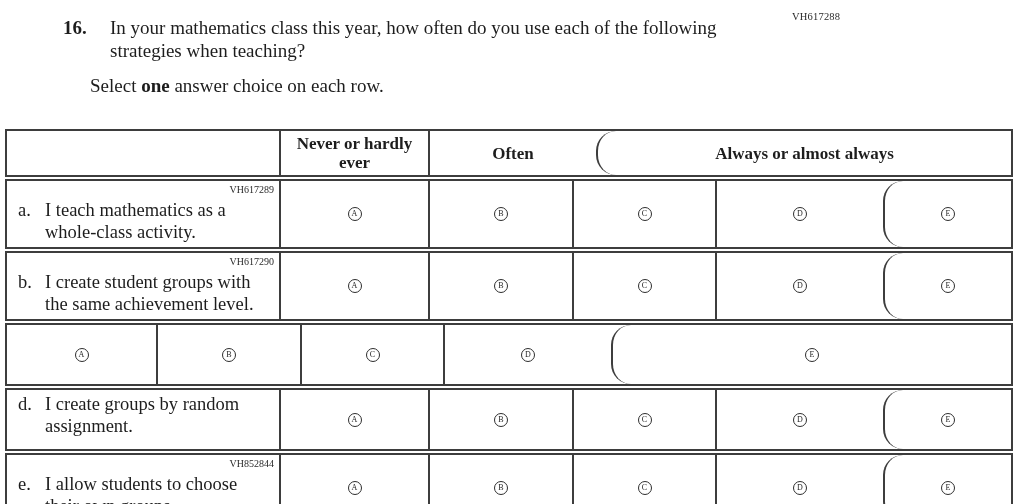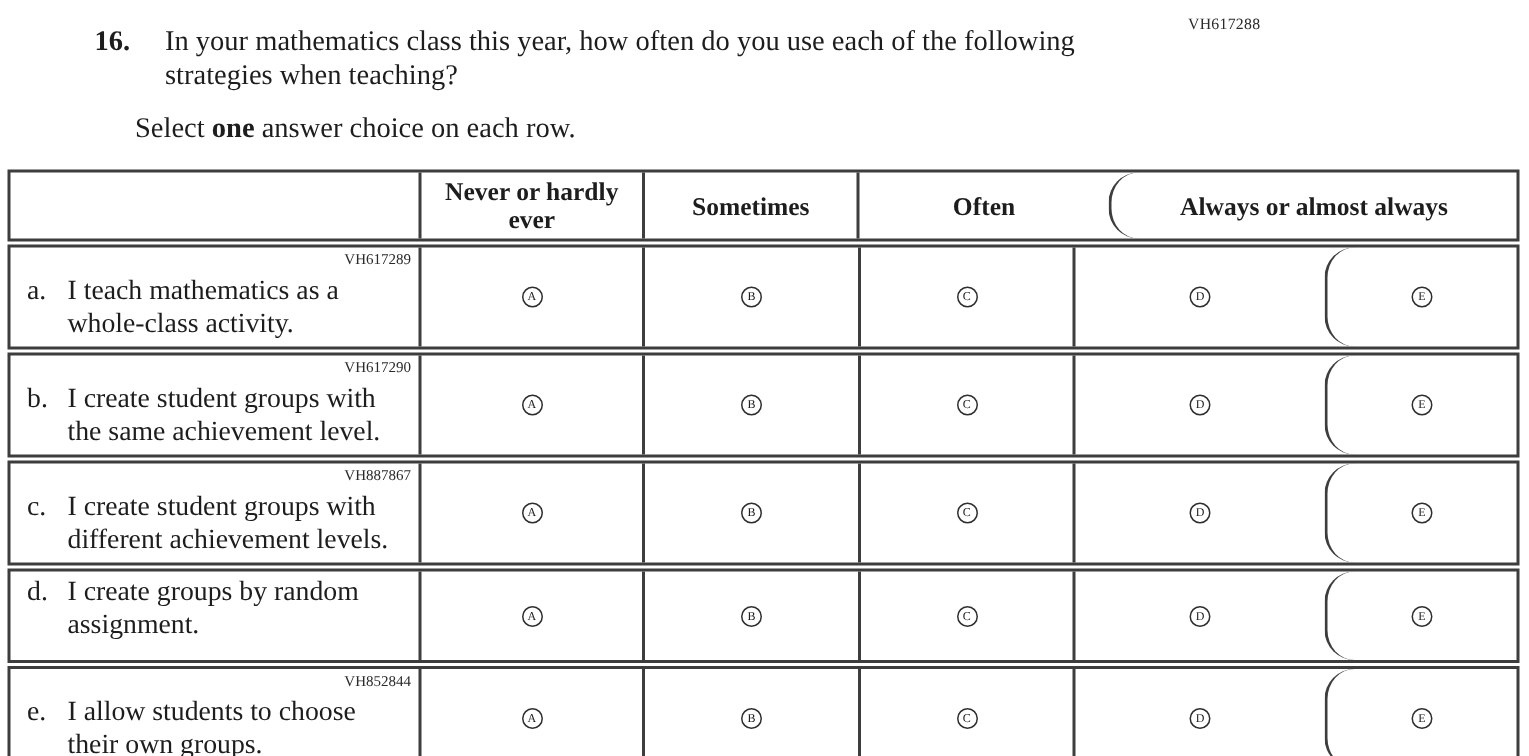--- a/index.html
+++ b/index.html
@@ -19,20 +19,21 @@
   .q-line { display:flex; font-size:19px; line-height:23px;gap:20px; }
   .q-num { font-weight:bold; width:27px; flex:none; }
   .q-text { width:655px; }
   .q-instruction { margin:12px 0 0 27px; font-size:19px; line-height:23px; }
   .q-instruction b { font-weight:bold; }
 
   .qtable { position:absolute; left:5px; top:113px; width:1008px; }
   .trow {
     display:flex; border:2px solid #3d3d3d; background:#fff;
     min-height:63px;
+    margin-top:16px;
   }
   .trow.header { min-height:48px; }
   .trow + .trow { margin-top:2px; }
 
   .cell { flex:none; position:relative; }
   .cell + .cell { border-left:2px solid #3d3d3d; }
   .c-label  { width:272px; }
   .c-never  { width:149px; }
   .c-once   { width:144px; }
   .c-some   { width:143px; }
@@ -75,21 +76,20 @@
     <span class="q-text">In your mathematics class this year, how often do you use each of the following strategies when teaching?</span>
   </div>
   <div class="q-instruction"><span>Select </span><b>one</b><span> answer choice on each row.</span></div>
 </div>
 
 <div class="qtable">
 
   <div class="trow header">
     <div class="cell c-label header-cell"></div>
     <div class="cell c-never header-cell">Never or hardly ever</div>
-    <div class="cell c-some header-cell">Sometimes</div>
     <div class="cell c-often header-cell">Often</div>
     <div class="cell c-always header-cell">Always or almost always</div>
   </div>
 
   <div class="trow">
     <div class="cell c-label">
       <div class="row-code">VH617289</div>
       <div class="row-label">
         <span class="marker">a.</span>
         <span class="lbl">I teach mathematics as a whole-class activity.</span>
@@ -131,27 +131,20 @@
       </div>
     <div class="cell c-often opt-cell">
         <span class="bubble">D</span>
       </div>
     <div class="cell c-always opt-cell">
         <span class="bubble">E</span>
       </div>
   </div>
 
   <div class="trow">
-    <div class="cell c-label">
-      <div class="row-code">VH887867</div>
-      <div class="row-label">
-        <span class="marker">c.</span>
-        <span class="lbl">I create student groups with different achievement levels.</span>
-      </div>
-    </div>
     <div class="cell c-never opt-cell">
         <span class="bubble">A</span>
       </div>
     <div class="cell c-once opt-cell">
         <span class="bubble">B</span>
       </div>
     <div class="cell c-some opt-cell">
         <span class="bubble">C</span>
       </div>
     <div class="cell c-often opt-cell">

